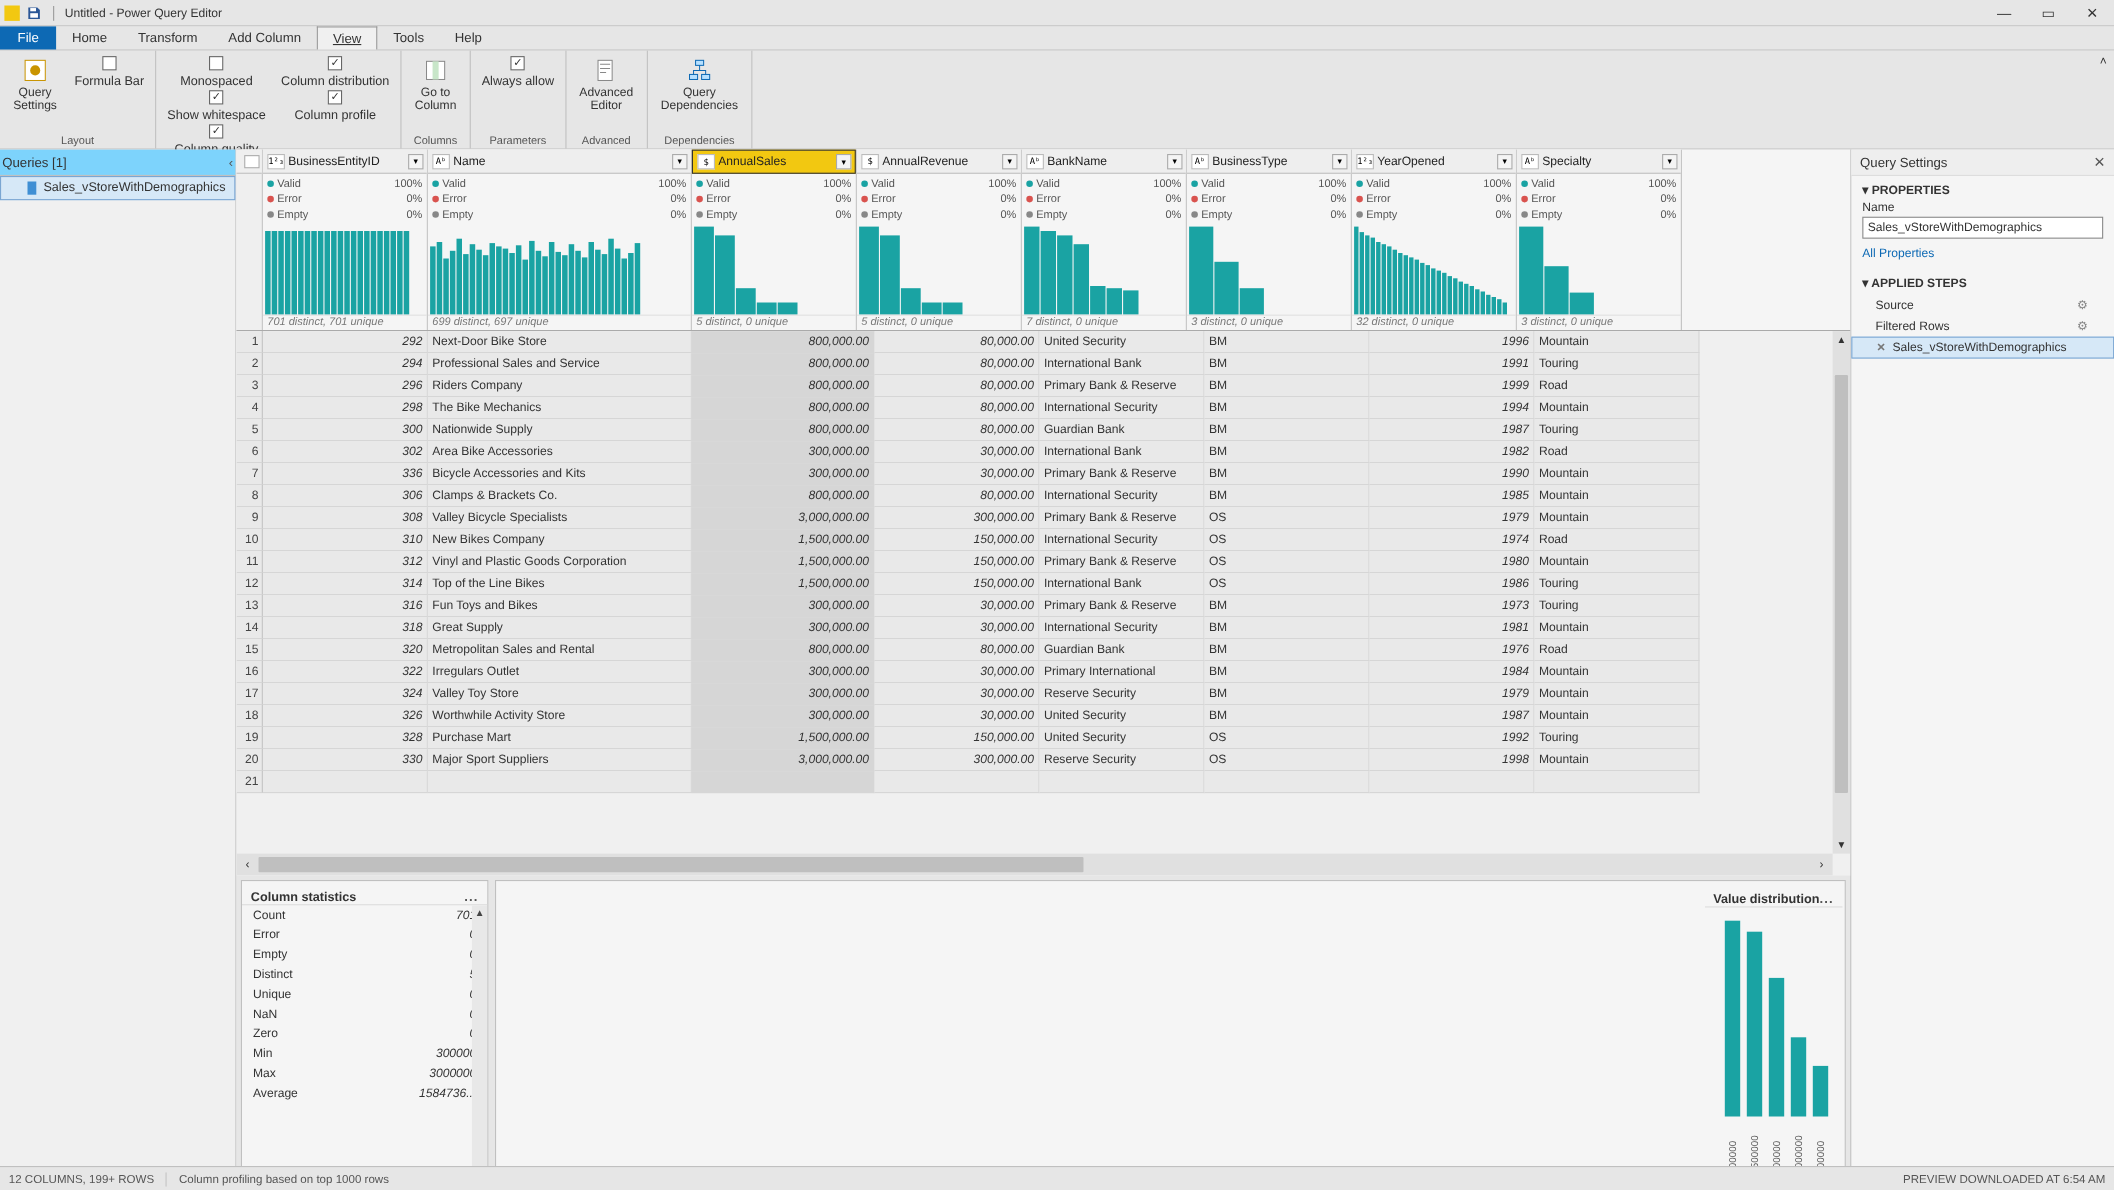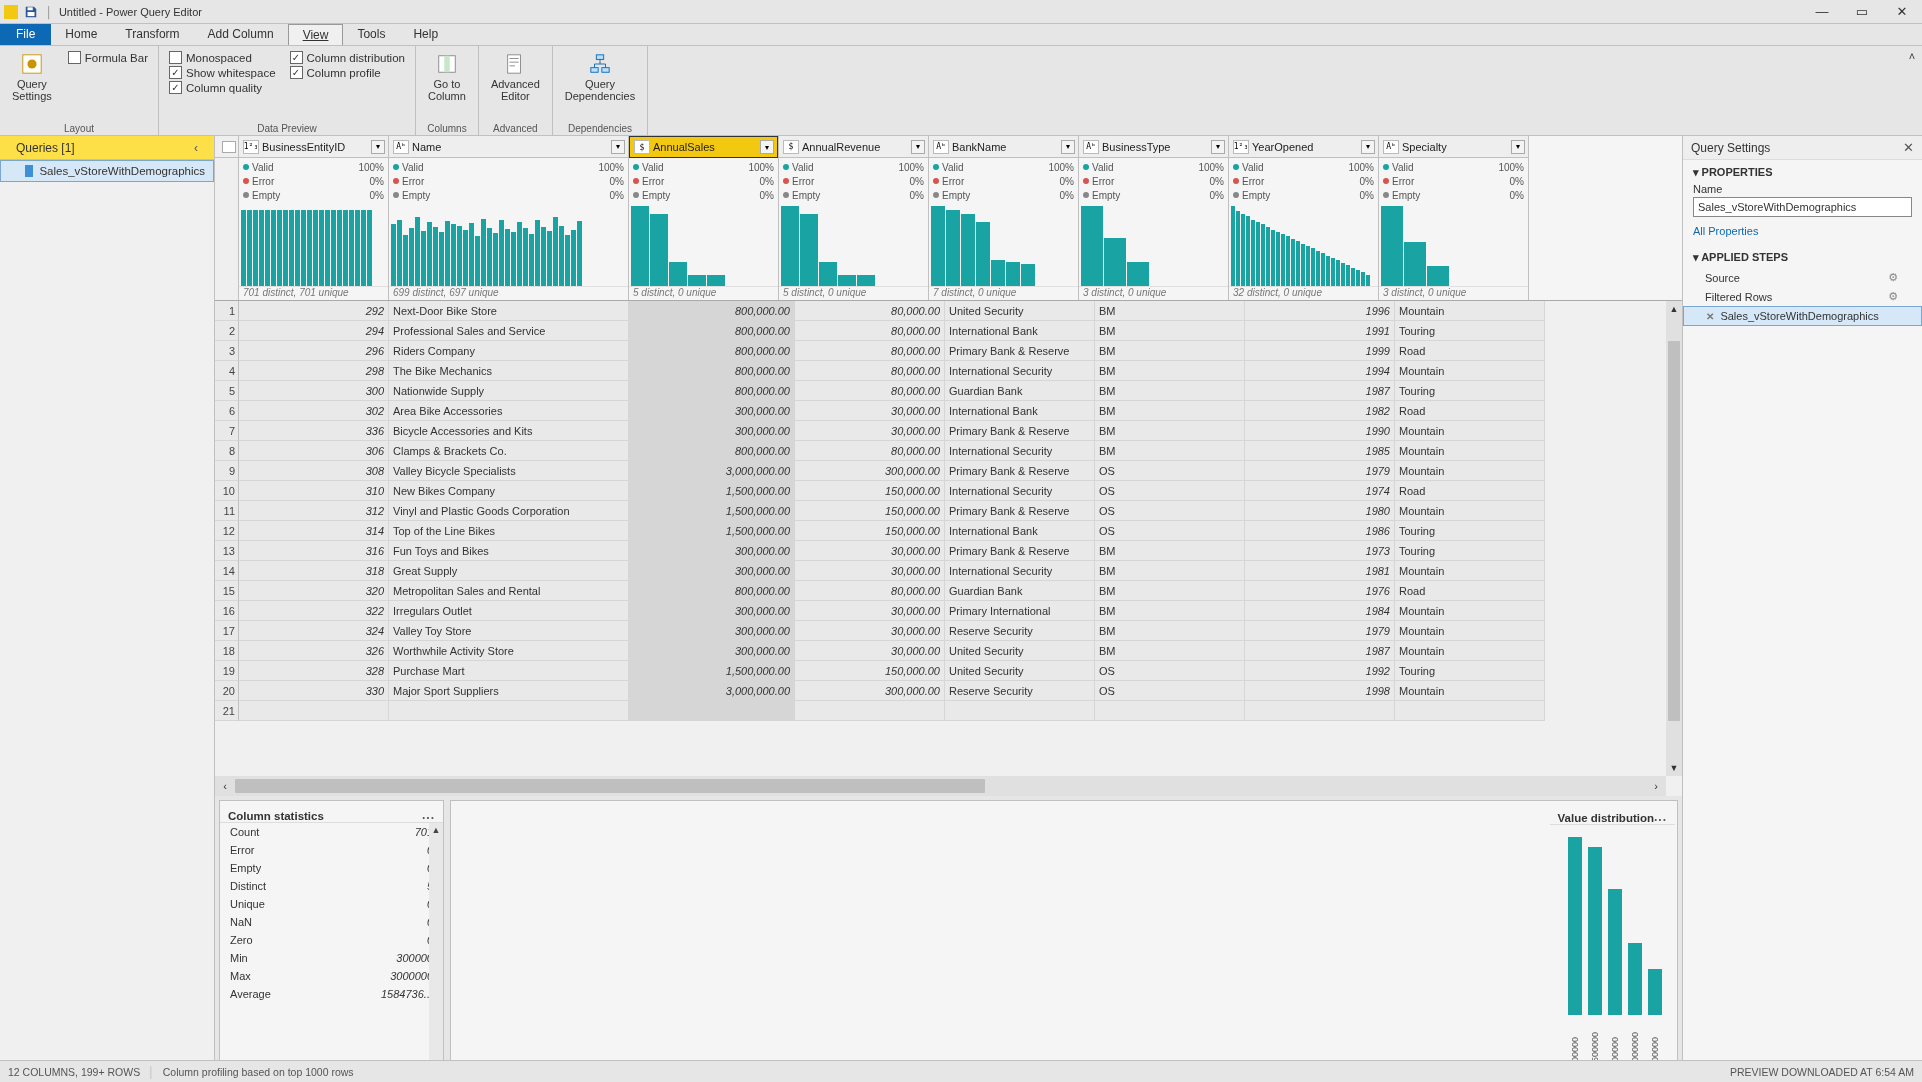--- a/index.html
+++ b/index.html
@@ -76,21 +76,21 @@
     }
     .ribbon-group-label {
       font-size: 10px;
       color: #555;
       padding: 2px 0 1px 0;
       text-align:center;
       width:100%;
     }
     .ribbon-body { display:flex; flex: 1; align-items:flex-start; gap: 6px;}
     .check-list { display:flex; flex-direction:column; gap: 2px; padding: 2px 4px; }
-    .check-item { display:flex; align-items:center; gap:4px; font-size: 11.5px; color:#333; cursor:default;}
+    .check-item { display:flex; align-items:center; gap:4px; font-size: 11.5px; color:#333; cursor:default;flex-direction:column;}
     .check-item .chk { width:13px; height:13px; border:1px solid #666; background:#fff; display:inline-flex; align-items:center; justify-content:center; font-size:10px; line-height:10px;}
     .check-item .chk.checked::after { content:"✓"; color:#333;}
     .big-btn { display:flex; flex-direction:column; align-items:center; justify-content:flex-start; padding: 3px 6px; gap:2px; color:#333; font-size:11px; text-align:center; width:auto; cursor:default;}
     .big-btn .bico { width:24px; height:24px; display:flex; align-items:center; justify-content:center;}
     .big-btn .bico svg{width:22px;height:22px;}
     .ribbon-collapse { margin-left:auto; width:20px; display:flex; align-items:flex-start; justify-content:center; padding-top:4px; color:#333;}
     
     .main-area {
       display: flex;
       height: 940px;
@@ -98,28 +98,28 @@
     }
     
     .queries-panel {
       width: 215px;
       background: #f0f0f0;
       border-right: 1px solid #c0c0c0;
       display:flex;
       flex-direction:column;
     }
     .panel-header {
-      padding: 4px 16px;
+      padding: 4px 2px;
       font-size: 12px;
       color: #333;
       display:flex;
       align-items:center;
       justify-content:space-between;
       border-bottom:1px solid #c0c0c0;
-      background:#fde047;
+      background:#7dd3fc;
       height:24px;
     }
     .panel-header .chev { color:#555; font-size:12px; cursor:default;}
     .query-item {
       padding: 4px 8px 4px 24px;
       display:flex;
       align-items:center;
       gap:6px;
       background:#d6e8f7;
       border:1px solid #7aa6d2;
@@ -386,20 +386,31 @@
               <rect x="9" y="3" width="6" height="18" fill="#c8e6c9"></rect>
             </svg>
         </span>
         <span style="white-space:pre-line;">Go to
 Column</span>
       </div>
     </div>
     <div class="ribbon-group-label">Columns</div>
   </div>
 
+  <div class="ribbon-group">
+    <div class="ribbon-body">
+      <div class="check-list">
+        <label class="check-item">
+          <span class="chk checked"></span>
+          <span>Always allow</span>
+        </label>
+      </div>
+    </div>
+    <div class="ribbon-group-label">Parameters</div>
+  </div>
 
   <div class="ribbon-group">
     <div class="ribbon-body">
       <div class="big-btn">
         <span class="bico">
           <svg viewBox="0 0 24 24">
               <rect x="4" y="2" width="14" height="20" fill="#fff" stroke="#888"></rect>
               <path d="M6 6h10M6 10h10M6 14h6" stroke="#888"></path>
             </svg>
         </span>

